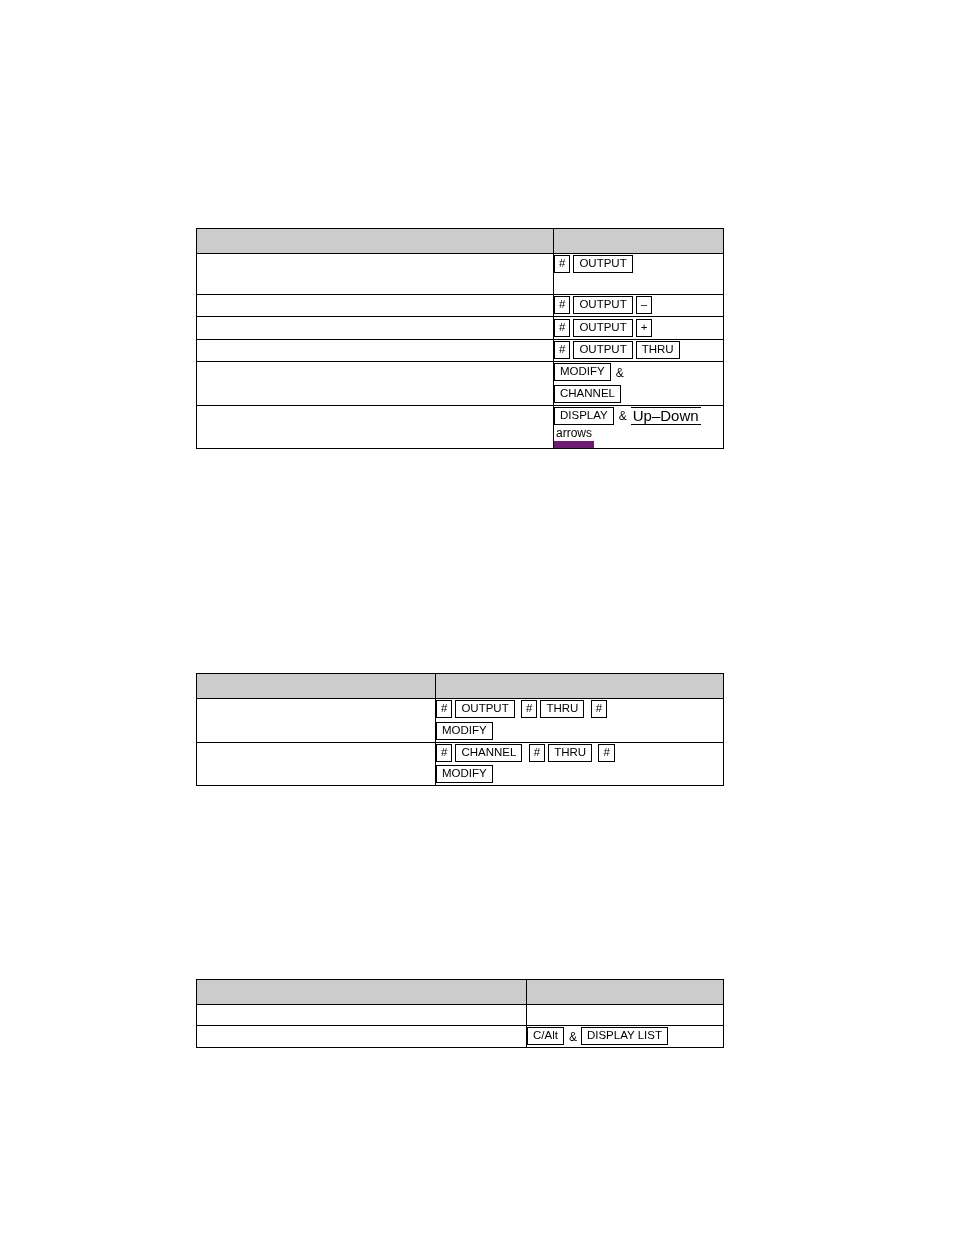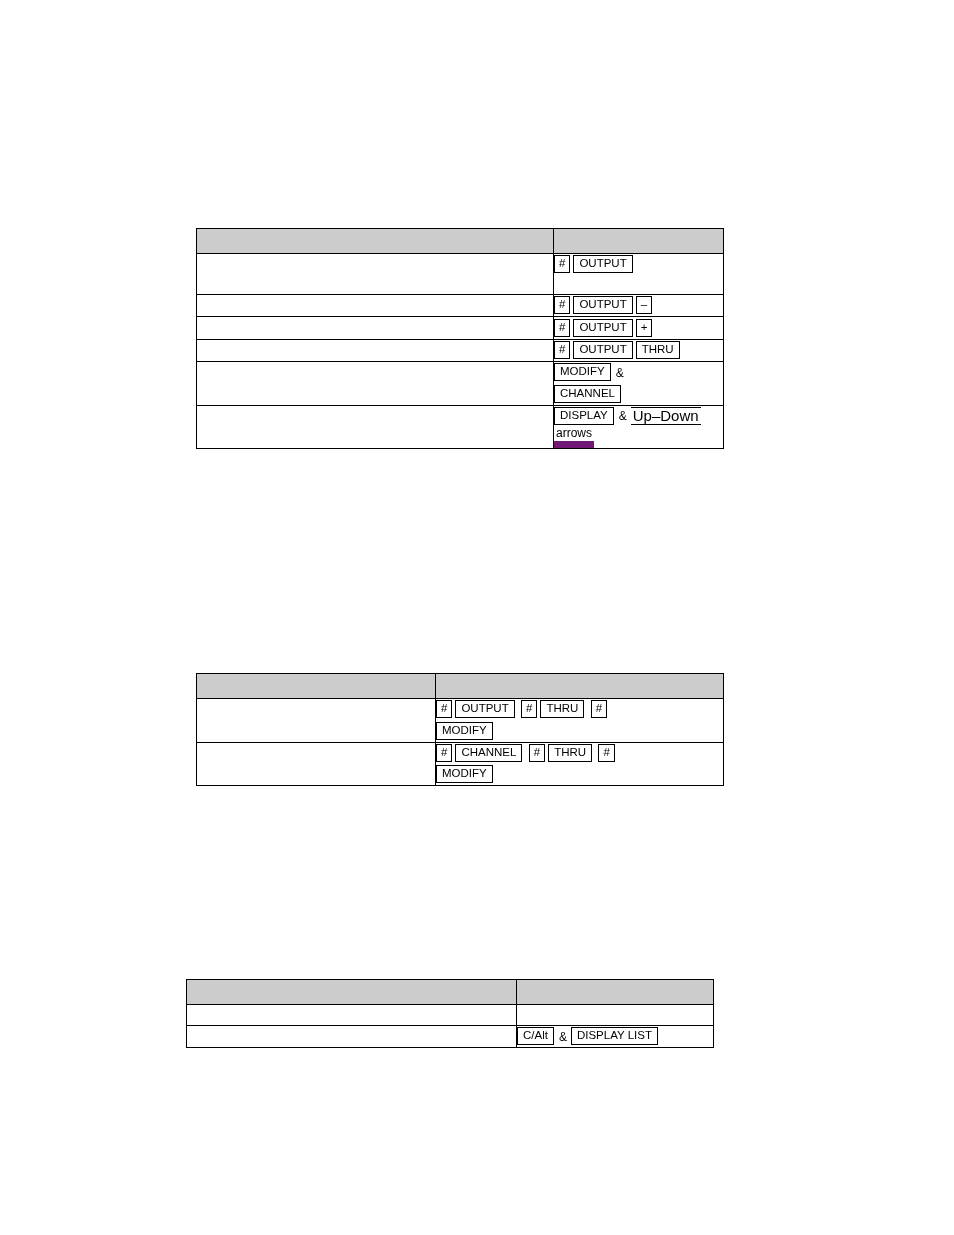--- a/index.html
+++ b/index.html
@@ -91,21 +91,21 @@
   #table1 { left: 196px; top: 228px; width: 527px; }
   #table1 col.c1 { width: 357px; }
   #table1 col.c2 { width: 170px; }
 
   
   #table2 { left: 196px; top: 673px; width: 527px; }
   #table2 col.c1 { width: 239px; }
   #table2 col.c2 { width: 288px; }
 
   
-  #table3 { left: 186px; top: 979px; width: 527px; }
+  #table3 { left: 196px; top: 979px; width: 527px; }
   #table3 col.c1 { width: 330px; }
   #table3 col.c2 { width: 197px; }
 </style>
 </head>
 <body>
 
 <div class="page">
 
   <table class="keytable" id="table1">
     <colgroup>

